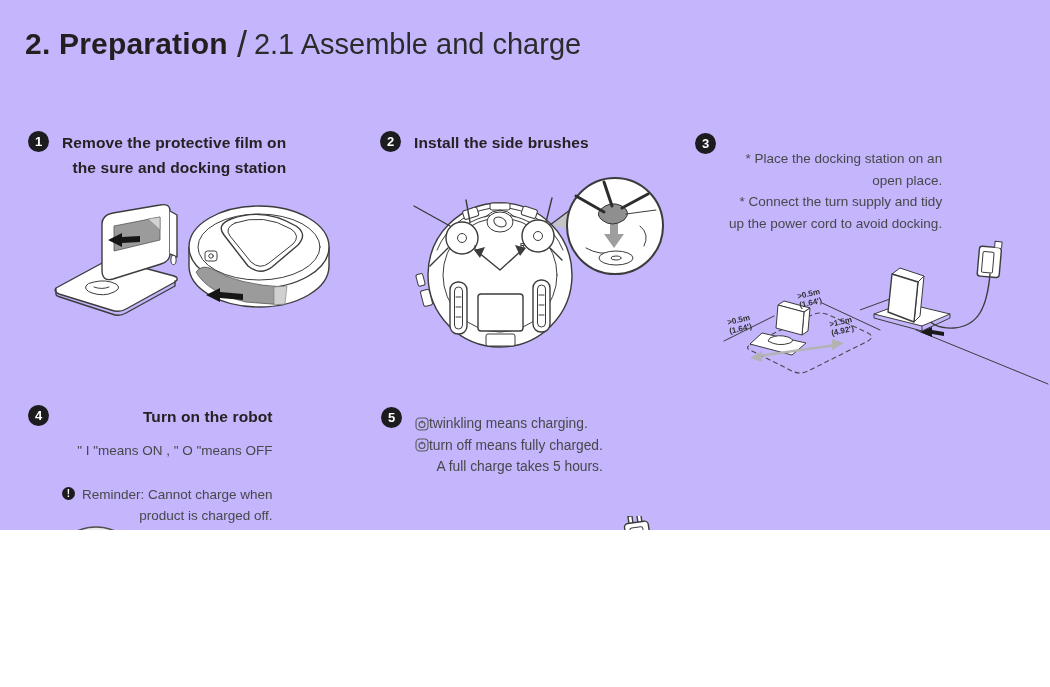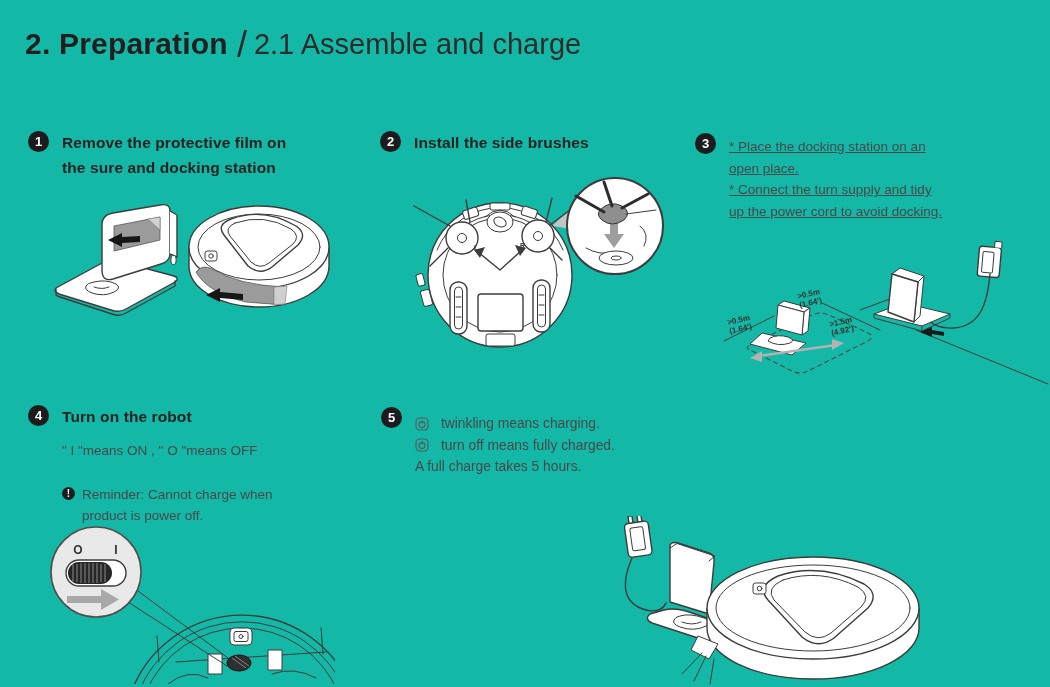--- a/index.html
+++ b/index.html
@@ -1,42 +1,42 @@
 <!DOCTYPE html>
 <html><head>
 <meta charset="utf-8">
 <style>
   * { margin:0; padding:0; box-sizing:border-box; }
   html,body { background:#fff; }
   .page {
-    position:relative; width:1050px; height:687px; background:#14b8a6;
-    font-family:"Liberation Sans", sans-serif; color:#262223; overflow:hidden;
+    position:relative; width:1050px; height:530px; background:#c4b5fd;
+    font-family:"Liberation Sans", sans-serif; color:#262223; overflow:hidden;text-align:right;
   }
   
   .title { position:absolute; left:25px; top:24px; white-space:nowrap; }
   .title .t-bold { font-size:30px; font-weight:800; color:#231f20; letter-spacing:.2px; }
   .title .t-sep  { font-size:36px; font-weight:300; color:#2b2b2b; margin:0 7px 0 9px; vertical-align:-3px; }
   .title .t-rest { font-size:29px; font-weight:400; color:#2b2b2b; }
   
   .step { position:absolute; display:flex; gap:13px; align-items:flex-start; }
   .badge {
     flex:0 0 auto; width:21px; height:21px; border-radius:50%; background:#1c1c1e; color:#fff;
     font-size:13px; font-weight:700; display:flex; align-items:center; justify-content:center; margin-top:1px;
   }
   .step-title { font-size:15.5px; font-weight:700; line-height:25px; color:#262223; letter-spacing:.1px; }
   .body-text { font-size:13.5px; line-height:21.5px; color:#48484a; font-weight:400; }
-  .s3-body { margin-top:4px;text-decoration:underline; }
+  .s3-body { margin-top:16px; }
   .note { margin-top:11px; }
   .reminder { display:flex; gap:7px; margin-top:22px; align-items:flex-start; }
   .rem-icon {
     flex:0 0 auto; width:13px; height:13px; border-radius:50%; background:#1c1c1e; color:#fff;
     font-size:10px; font-weight:700; display:flex; align-items:center; justify-content:center; margin-top:3px;
   }
   .bullets { margin-top:7px; }
-  .bullet-row { display:flex; gap:12px; align-items:center; line-height:21.5px; }
+  .bullet-row { display:flex; gap:0; align-items:center; line-height:21.5px; }
   .pwr-icon { flex:0 0 auto; display:inline-flex; }
   .footer-line { }
   .illu { position:absolute; }
   
   .page svg .ln { fill:none; stroke:#3c3c3c; stroke-width:1.4; stroke-linecap:round; stroke-linejoin:round; }
   .page svg .fw { fill:#ffffff; stroke:#3c3c3c; stroke-width:1.4; stroke-linejoin:round; }
   .page svg .thin { stroke-width:1; }
   .page svg text { font-family:"Liberation Sans", sans-serif; }
   .clr-label { font-size:8px; font-weight:700; fill:#2f2f2f; }
   .sw-label { font-size:12px; font-weight:600; fill:#333; }
@@ -204,21 +204,21 @@
 
   <section class="step" style="left:28px; top:404px; width:320px;">
     <span class="badge">4</span>
     <div>
       <div class="step-title">Turn on the robot</div>
       <div class="body-text note">" I "means ON , " O "means OFF</div>
       <div class="reminder">
         <span class="rem-icon">!</span>
         <div class="body-text">
           <div>Reminder: Cannot charge when</div>
-          <div>product is power off.</div>
+          <div>product is charged off.</div>
         </div>
       </div>
     </div>
   </section>
 
   <svg class="illu" style="left:20px; top:516px;" width="315" height="168" viewBox="0 0 315 168">
     <g>
       <path class="ln" d="M110,180 A118,118 0 0 1 334,180"></path>
       <path class="ln thin" d="M118,178 A111,111 0 0 1 326,178"></path>
       <path class="ln thin" d="M126,176 A104,104 0 0 1 318,176"></path>

